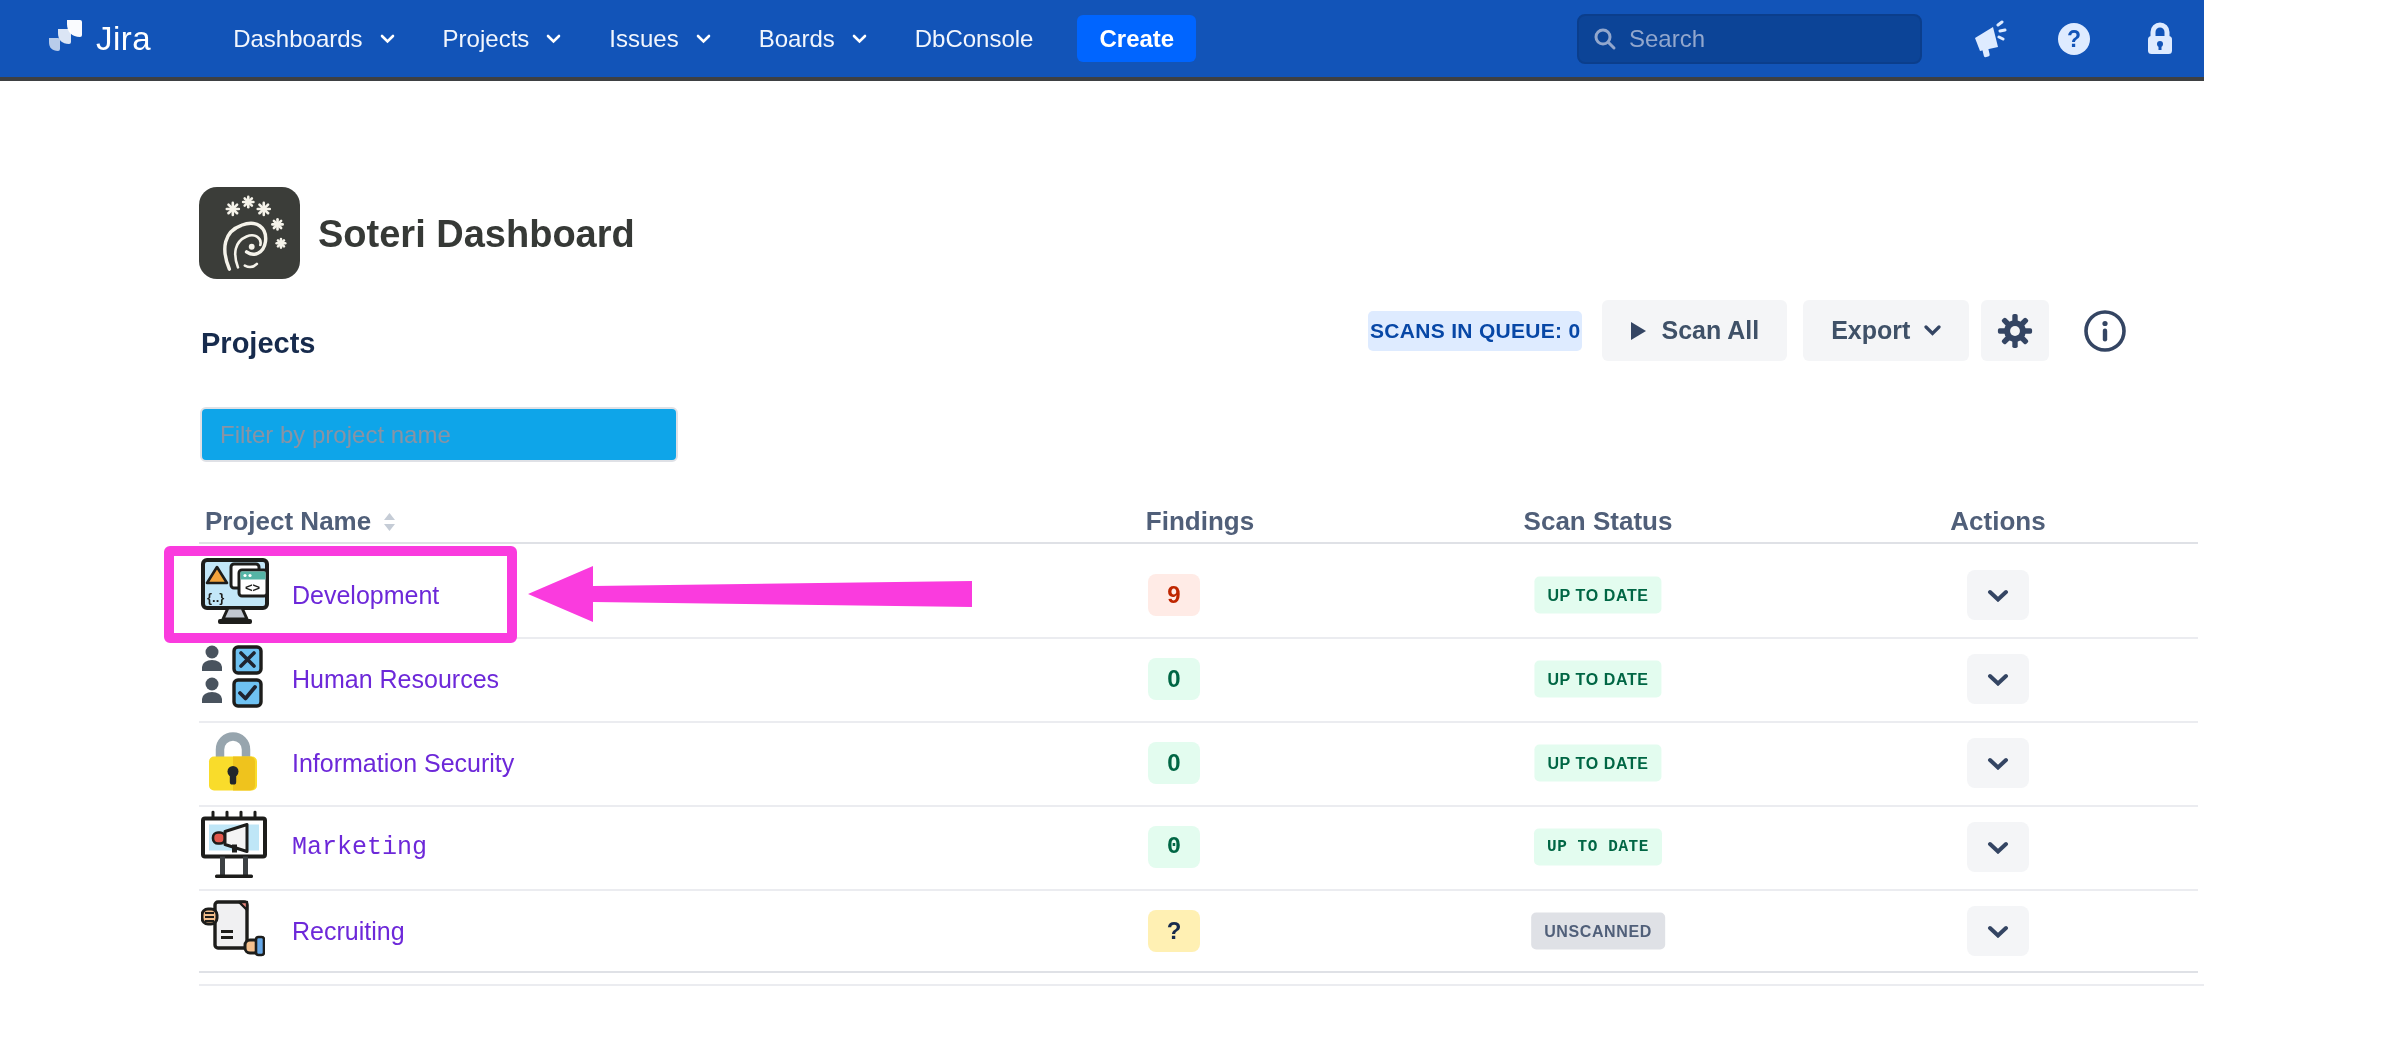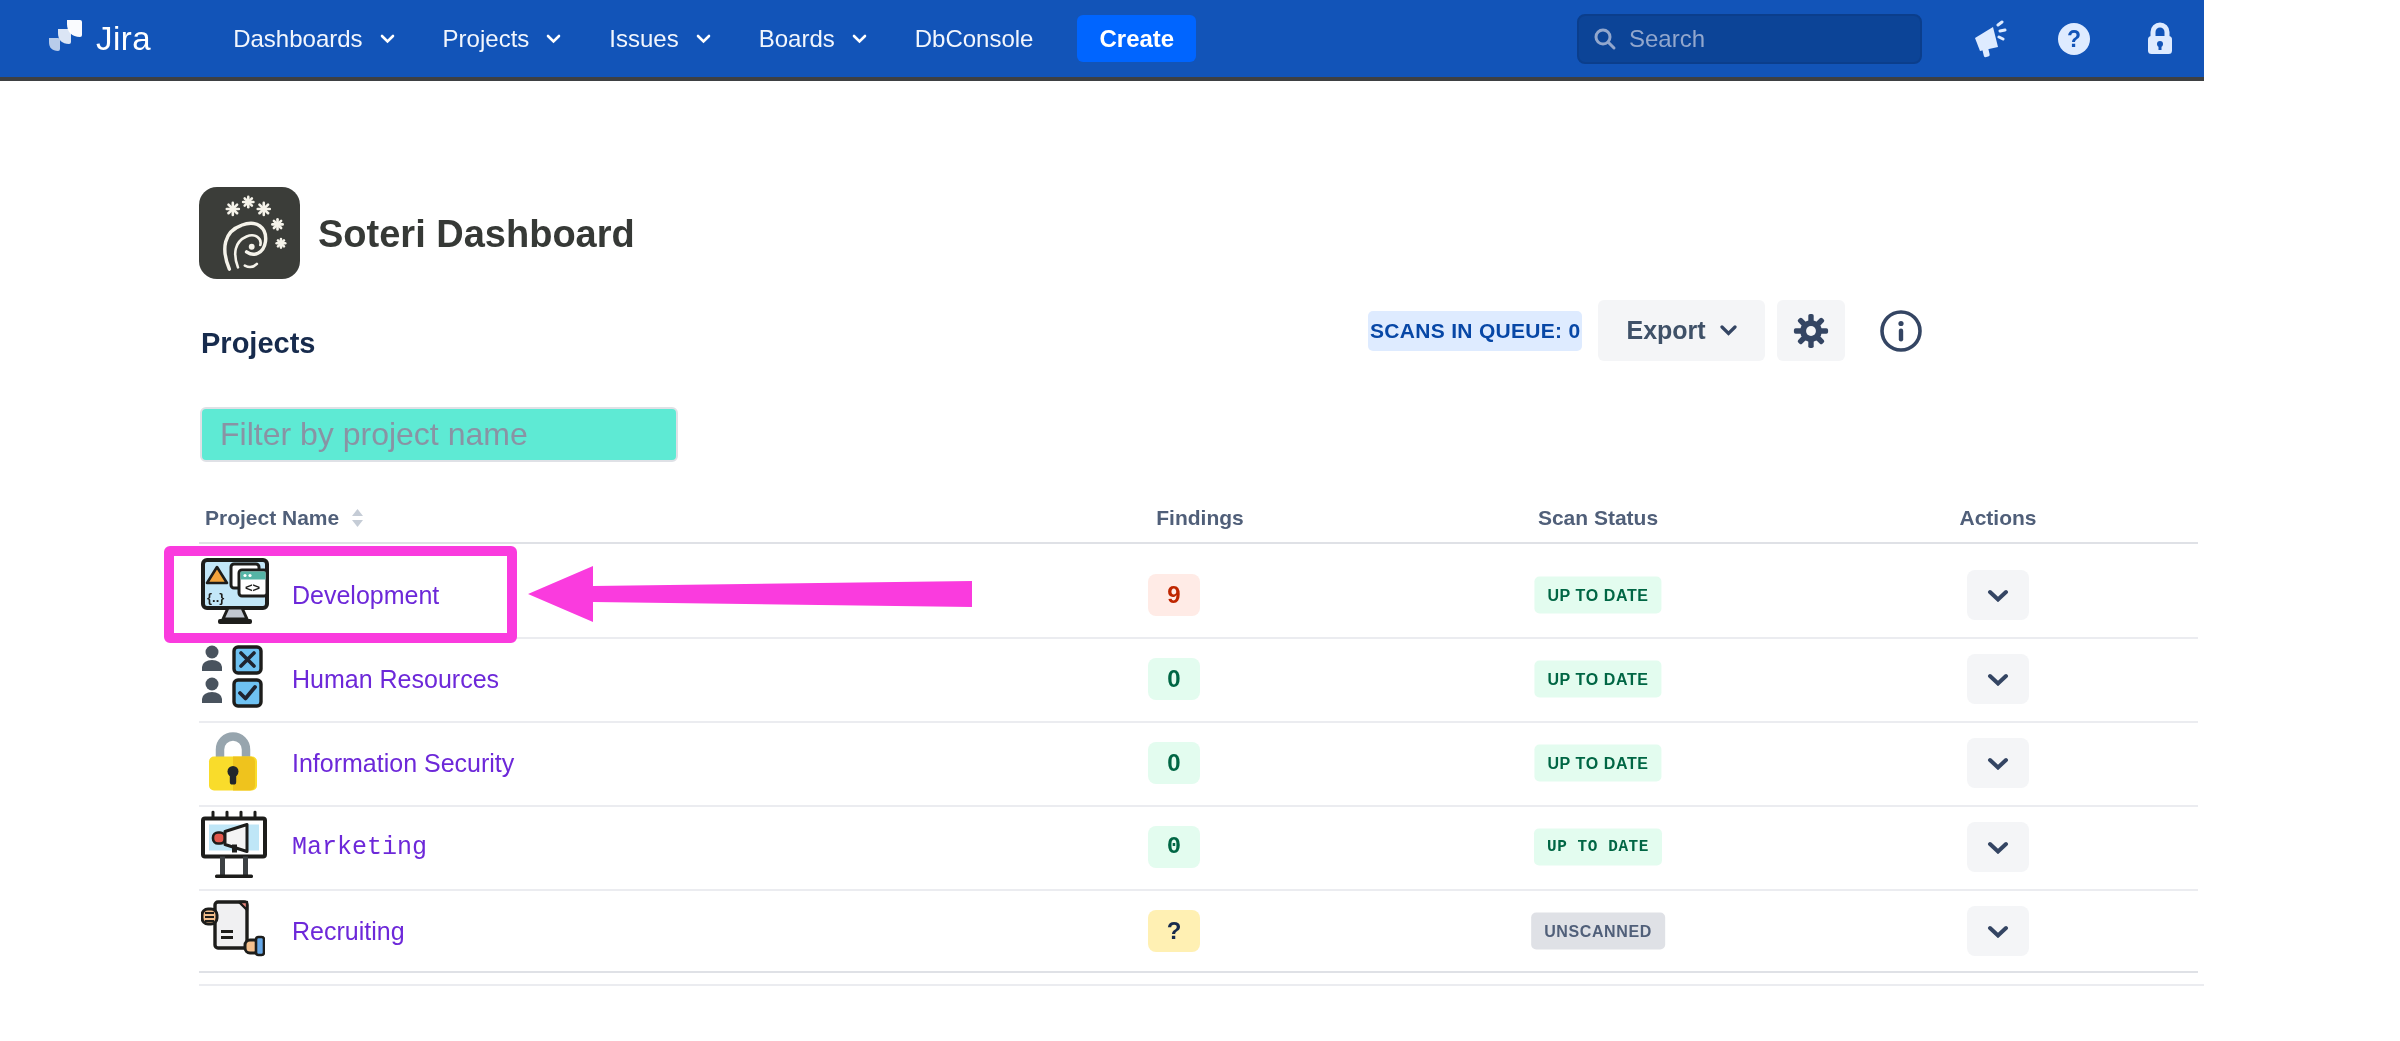--- a/index.html
+++ b/index.html
@@ -38,27 +38,27 @@
                  border-radius:5px; padding:8px 2px; white-space:nowrap; }
   .btn { background:#F4F5F7; color:#3F5168; font-size:25px; font-weight:600; border:none; border-radius:6px;
          height:61px; display:flex; align-items:center; gap:14px; padding:0 28px; cursor:pointer; white-space:nowrap; }
   .btn-scan { margin-left:20px; }
   .btn-export { margin-left:16px; }
   .btn-gear { margin-left:12px; width:68px; padding:0; justify-content:center; }
   .info-btn { margin-left:32px; width:48px; height:48px; display:flex; align-items:center; justify-content:center;
               background:transparent; border:none; cursor:pointer; }
 
   
-  .filter-input { position:absolute; left:200px; top:407px; width:478px; height:55px; background:#5eead4;
-                  border:2px solid #DFE1E6; border-radius:6px; padding:0 18px; font-size:32px; color:#172B4D;
+  .filter-input { position:absolute; left:200px; top:407px; width:478px; height:55px; background:#0ea5e9;
+                  border:2px solid #DFE1E6; border-radius:6px; padding:0 18px; font-size:24px; color:#172B4D;
                   font-family:"Liberation Sans", sans-serif; outline:none; }
   .filter-input::placeholder { color:#8993A4; }
 
   
-  .thead-label { position:absolute; top:506px; font-size:21px; font-weight:700; color:#505F79;justify-content:space-between; }
+  .thead-label { position:absolute; top:506px; font-size:26px; font-weight:700; color:#505F79;justify-content:space-between; }
   .th-name { left:205px; display:flex; align-items:center; gap:12px; cursor:pointer; }
   .th-findings { left:1200px; transform:translateX(-50%); }
   .th-status { left:1598px; transform:translateX(-50%); }
   .th-actions { left:1998px; transform:translateX(-50%); }
   .hline { position:absolute; height:2px; background:#DFE1E6; }
   .hline.soft { background:#EBECF0; }
 
   .row { position:absolute; left:199px; width:2000px; height:84px; }
   .proj-icon { position:absolute; left:2px; top:50%; transform:translateY(-50%); }
   .proj-link { position:absolute; left:93px; top:50%; transform:translateY(-50%); color:#6d28d9; font-size:25px;
@@ -243,20 +243,26 @@
         <path d="M44,84 q8,4 14,-2" stroke-width="3"></path>
       </g>
       <circle cx="52" cy="62" r="3.4" fill="#F5F3EA"></circle>
     </svg>
   </div>
   <div class="app-title">Soteri Dashboard</div>
   <div class="section-title">Projects</div>
 
   <div class="toolbar">
     <span class="queue-badge">SCANS IN QUEUE: 0</span>
+    <button class="btn btn-scan">
+      <svg width="17" height="20" viewBox="0 0 17 20">
+          <polygon points="1,1 16,10 1,19" fill="#344563"></polygon>
+        </svg>
+      <span>Scan All</span>
+    </button>
     <button class="btn btn-export">
       <span>Export</span>
       <svg width="17" height="11" viewBox="0 0 17 11">
           <polyline points="2,2 8.5,8.5 15,2" fill="none" stroke="#344563" stroke-width="3.2" stroke-linecap="round"></polyline>
         </svg>
     </button>
     <button class="btn btn-gear">
       <svg width="36" height="36" viewBox="0 0 40 40">
         <g fill="#344563">
           <g>

